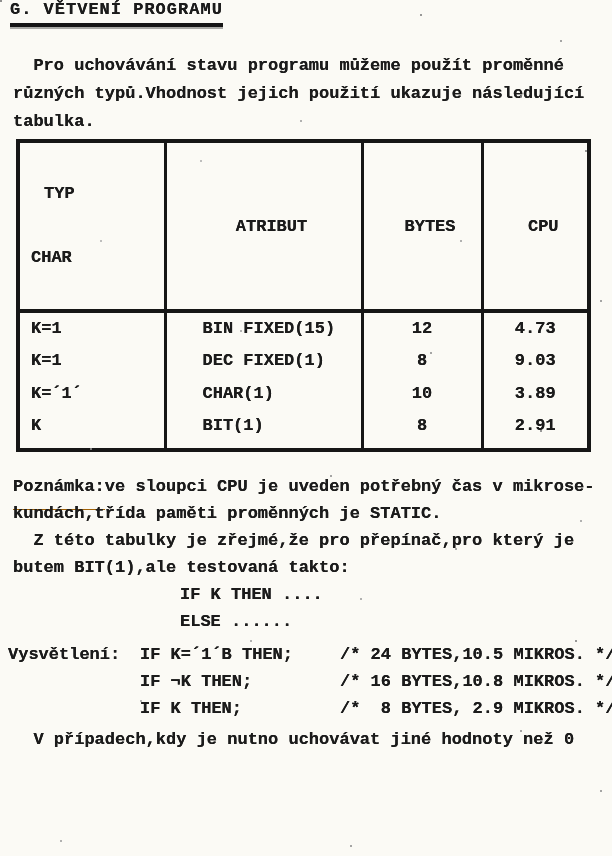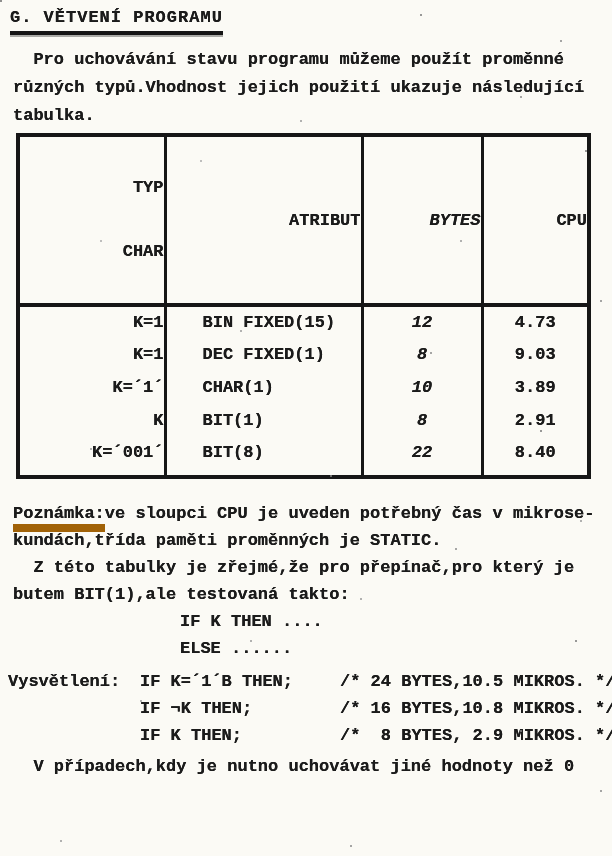--- a/index.html
+++ b/index.html
@@ -26,52 +26,52 @@
       60px 840px 0 #999, 350px 845px 0 #888, 200px 160px 0 #aaa, 100px 240px 0 #aaa;
   }
   .h1, .h2 {
     margin-left: 10px;
     width: fit-content;
     line-height: 20px;
     letter-spacing: 1px;
     padding-bottom: 3px;
     border-bottom: 4px solid #151515;
   }
-  .h1 { margin-top: 8px; box-shadow: 0 2px 0 rgba(20,20,20,0.35); }
+  .h1 { box-shadow: 0 2px 0 rgba(20,20,20,0.35); }
   .h2 { margin-top: 9px; }
   .para { margin-left: 13px; }
   .line { white-space: pre; line-height: 27px; }
-  .intro { margin-top: 11px; }
+  .intro { margin-top: 25px; }
   .intro .line { line-height: 28px; }
 
   table.tbl {
     border-collapse: collapse;
     margin: 3px 0 0 16px;
     border: 4px solid #161616;
     table-layout: fixed;
   }
   .tbl td {
     border-left: 3px solid #161616;
     border-right: 3px solid #161616;
     vertical-align: middle;
     white-space: pre;
   }
   .tbl tr.hdr td { border-bottom: 4px solid #161616; height: 58px; }
   .tbl tr.row td { height: 33px; border-top: none; border-bottom: none; }
   .tbl tr.row:last-child td { height: 40px; padding-bottom: 8px; }
-  .c-typ { width: 147px; padding-left: 11px; text-align: right; }
+  .c-typ { width: 147px; padding-left: 11px; text-align: left; }
   .c-atr { width: 197px; padding-left: 36px; text-align: left; }
-  .c-byt { width: 120px; text-align: center; font-style: italic; }
+  .c-byt { width: 120px; text-align: center; }
   .c-cpu { width: 107px; text-align: center; }
-  .hdr .c-atr, .hdr .c-byt, .hdr .c-cpu { text-align: right; padding-left: 16px; }
+  .hdr .c-atr, .hdr .c-byt, .hdr .c-cpu { text-align: center; padding-left: 16px; }
   .hl1 { padding-left: 13px; line-height: 26px; }
   .hl2 { line-height: 26px; }
 
   .note { margin-top: 21px; }
-  .note-label { border-bottom: 8px solid #a16207; padding-bottom: 1px; }
+  .note-label { border-bottom: 1px solid #a16207; padding-bottom: 13px; }
   .codeblock { margin-left: 180px; }
   .expl { margin-top: 6px; margin-left: 8px; }
   .expl-row { display: flex; line-height: 27px; white-space: pre; }
   .expl-label { width: 132px; flex: none; }
   .expl-code { width: 200px; flex: none; }
   .para3 { margin-top: 5px; }
   .para3 .line { line-height: 26px; }
 </style>
 </head>
 <body>
@@ -115,26 +115,20 @@
       <td class="c-atr">CHAR(1)</td>
       <td class="c-byt">10</td>
       <td class="c-cpu">3.89</td>
     </tr>
     <tr class="row">
       <td class="c-typ">K</td>
       <td class="c-atr">BIT(1)</td>
       <td class="c-byt">8</td>
       <td class="c-cpu">2.91</td>
     </tr>
-    <tr class="row">
-      <td class="c-typ">K=´001´</td>
-      <td class="c-atr">BIT(8)</td>
-      <td class="c-byt">22</td>
-      <td class="c-cpu">8.40</td>
-    </tr>
   </tbody>
     </table>
 
   <div class="para note">
     <div class="line"><span class="note-label">Poznámka:</span><span>ve sloupci CPU je uveden potřebný čas v mikrose-</span></div>
     <div class="line">kundách,třída paměti proměnných je STATIC.</div>
   </div>
 
   <div class="para">
     <div class="line">  Z této tabulky je zřejmé,že pro přepínač,pro který je</div>

